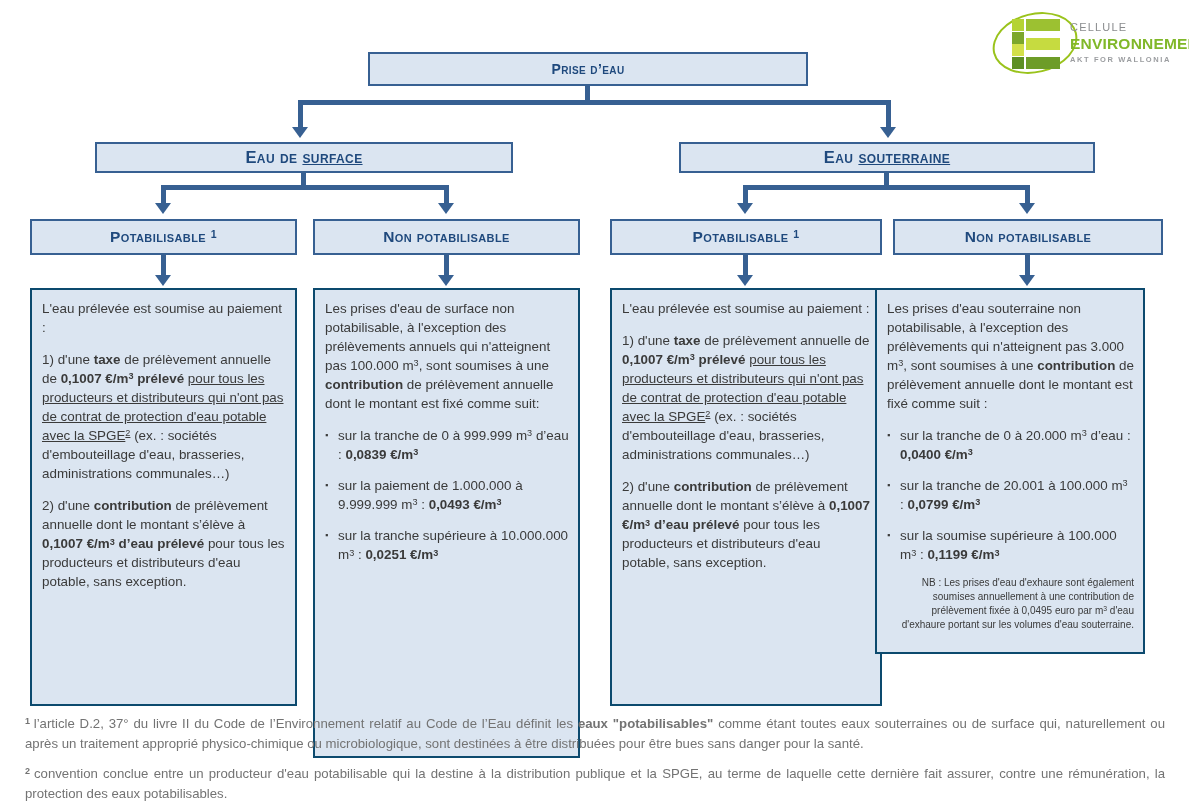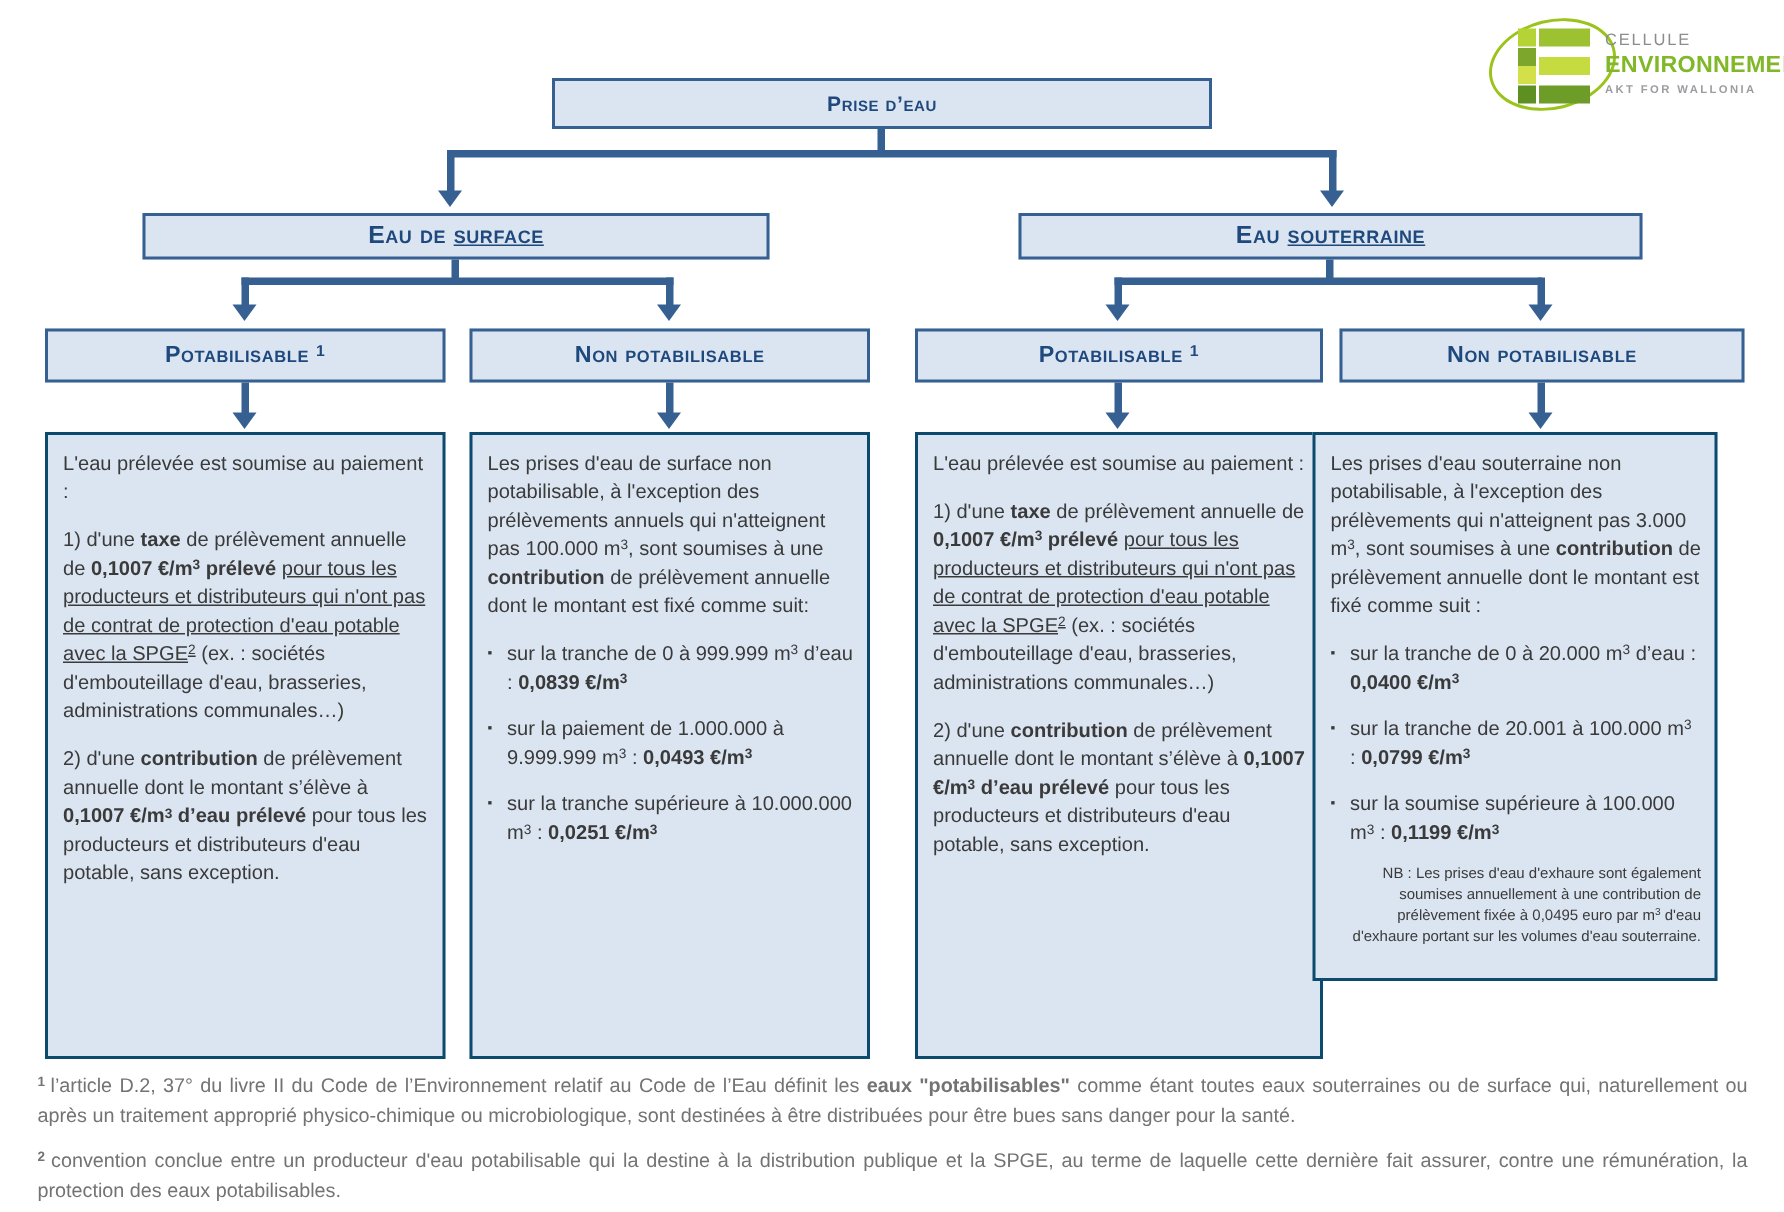--- a/index.html
+++ b/index.html
@@ -136,21 +136,21 @@
   <div class="vline" style="left:743px;top:255px;width:5px;height:21px;"></div>
   <div class="arrow-down" style="left:737px;top:275px;"></div>
   <div class="vline" style="left:1025px;top:255px;width:5px;height:21px;"></div>
   <div class="arrow-down" style="left:1019px;top:275px;"></div>
 
   <div class="content-box" style="left:30px;top:288px;width:267px;height:418px;">
       <p><span>L'eau prélevée est soumise au paiement :</span></p>
       <p><span>1) d'une </span><span class="b">taxe</span><span> de prélèvement annuelle de </span><span class="b">0,1007 €/m</span><span class="b sup">3</span><span class="b"> prélevé</span><span> </span><span class="u">pour tous les producteurs et distributeurs qui n'ont pas de contrat de protection d'eau potable avec la SPGE</span><span class="u sup">2</span><span> (ex. : sociétés d'embouteillage d'eau, brasseries, administrations communales…)</span></p>
       <p><span>2) d'une </span><span class="b">contribution</span><span> de prélèvement annuelle dont le montant s’élève à </span><span class="b">0,1007 €/m</span><span class="b sup">3</span><span class="b"> d’eau prélevé</span><span> pour tous les producteurs et distributeurs d'eau potable, sans exception.</span></p>
     </div>
-  <div class="content-box" style="left:313px;top:288px;width:267px;height:418px;">
+  <div class="content-box" style="left:313px;top:288px;width:267px;height:470px;">
       <p><span>Les prises d'eau de surface non potabilisable, à l'exception des prélèvements annuels qui n'atteignent pas 100.000 m</span><span class="sup">3</span><span>, sont soumises à une </span><span class="b">contribution</span><span> de prélèvement annuelle dont le montant est fixé comme suit:</span></p>
       <div class="bullet">
         <span class="bullet-marker">▪</span>
         <span class="bullet-text"><span>sur la tranche de 0 à 999.999 m</span><span class="sup">3</span><span> d’eau : </span><span class="b">0,0839 €/m</span><span class="b sup">3</span></span>
       </div>
       <div class="bullet">
         <span class="bullet-marker">▪</span>
         <span class="bullet-text"><span>sur la paiement de 1.000.000 à 9.999.999 m</span><span class="sup">3</span><span> : </span><span class="b">0,0493 €/m</span><span class="b sup">3</span></span>
       </div>
       <div class="bullet">

